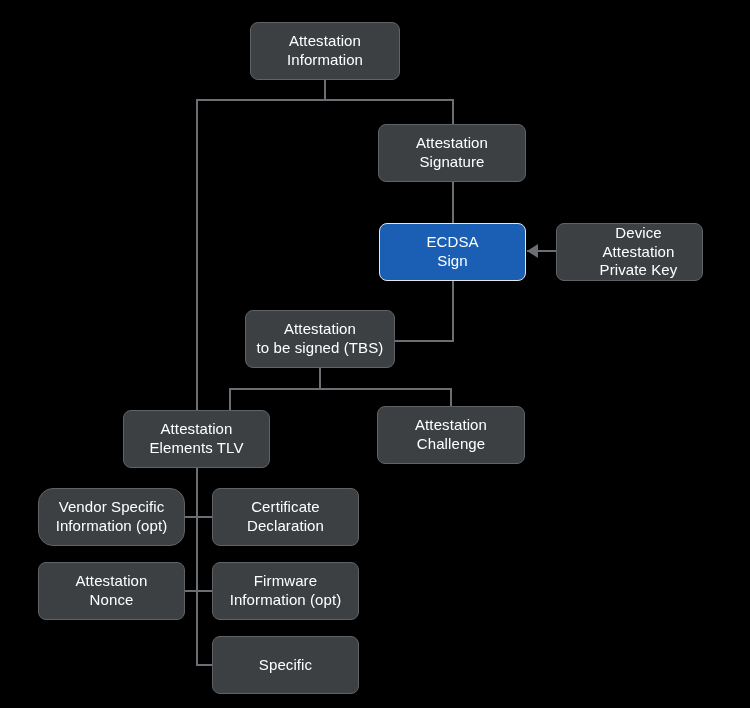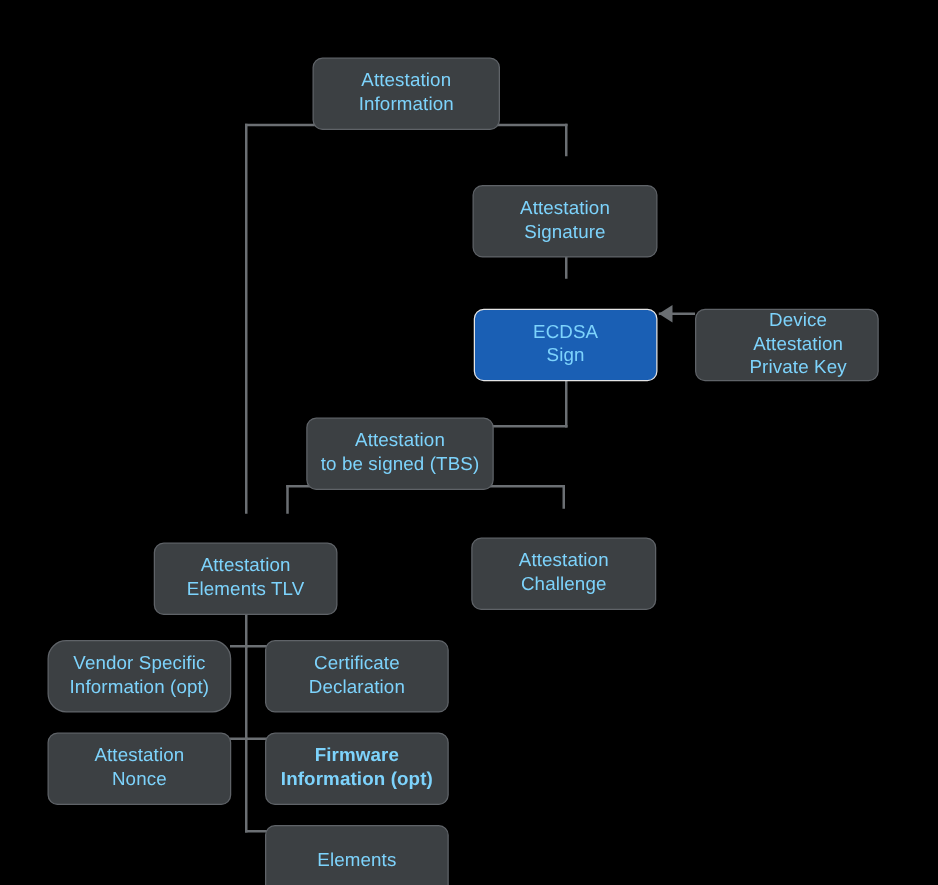--- a/index.html
+++ b/index.html
@@ -16,28 +16,27 @@
     font-family: "Liberation Sans", sans-serif;
   }
   .node {
     position: absolute;
     box-sizing: border-box;
     display: flex;
     align-items: center;
     justify-content: center;
     text-align: center;
     border-radius: 8px;
-    color: #7dd3fc;
+    color: #ffffff;
     font-size: 15px;
     line-height: 1.25;
     font-weight: 400;
     letter-spacing: 0.1px;
     padding: 2px 6px;
     z-index: 3;
-    margin-top: 24px;
   }
   .node.gray {
     background: #3c4043;
     border: 1px solid #5f6368;
   }
   .node.blue {
     background: #1a5fb4;
     border: 1px solid #e5e5e5;
   }
   .node .label {
@@ -142,22 +141,22 @@
   <div class="node gray" style="left:212px; top:488px; width:147px; height:58px;">
     <span class="label">Certificate
 Declaration</span>
   </div>
 
   <div class="node gray" style="left:38px; top:562px; width:147px; height:58px;">
     <span class="label">Attestation
 Nonce</span>
   </div>
 
-  <div class="node gray" style="left:212px; top:562px; width:147px; height:58px;font-weight:bold;">
+  <div class="node gray" style="left:212px; top:562px; width:147px; height:58px;">
     <span class="label">Firmware
 Information (opt)</span>
   </div>
 
   <div class="node gray" style="left:212px; top:636px; width:147px; height:58px;">
-    <span class="label">Elements</span>
+    <span class="label">Specific</span>
   </div>
 
 </div>
 
 </body></html>

